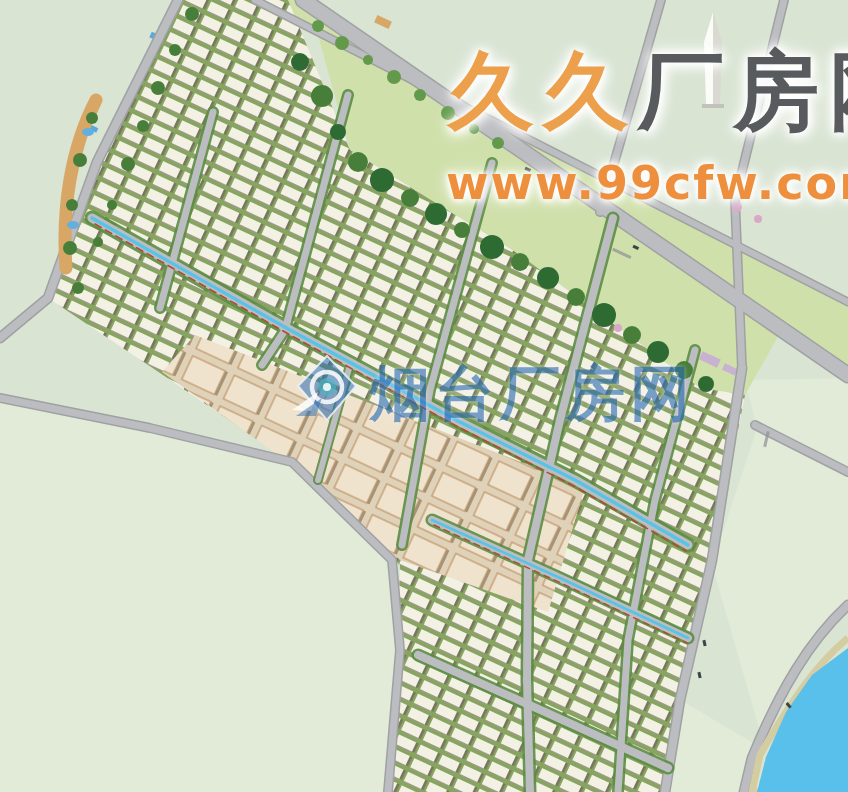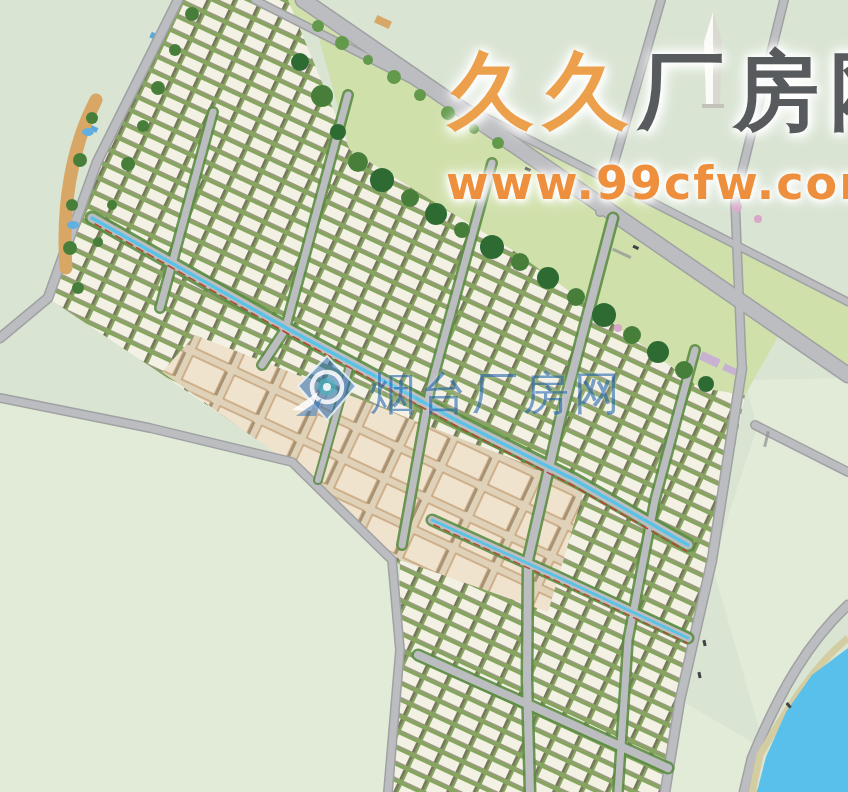--- a/index.html
+++ b/index.html
@@ -15,21 +15,21 @@
     text-shadow:0 0 6px #fff,0 0 12px #fff,0 0 20px #fff,2px 2px 12px #fff;
   }
   .wm-brand .jj{color:var(--c-brandOrange,#eda04c);}
   .wm-brand .cfw{color:var(--c-brandGray,#585b5e);}
   .wm-url{
     left:446px;top:156px;font-size:46px;font-weight:bold;letter-spacing:2px;color:var(--c-urlOrange,#ee8f3e);
     text-shadow:0 0 5px #fff,0 0 10px #fff,0 0 18px #fff,1px 1px 8px #fff;
   }
   .wm-center{left:292px;top:350px;display:flex;align-items:center;filter:blur(.3px);}
   .wm-center .site{
-    margin-left:8px;font-size:46px;font-weight:normal;letter-spacing:5px;
+    margin-left:8px;font-size:60px;font-weight:bold;letter-spacing:5px;
     color:var(--c-centerBlue,#2a6bb4);opacity:.62;
     text-shadow:0 0 4px rgba(255,255,255,.7);
   }
 </style>
 </head>
 <body>
 
 <div class="stage">
 
   <svg class="map-svg" width="848" height="792" viewBox="0 0 848 792">

